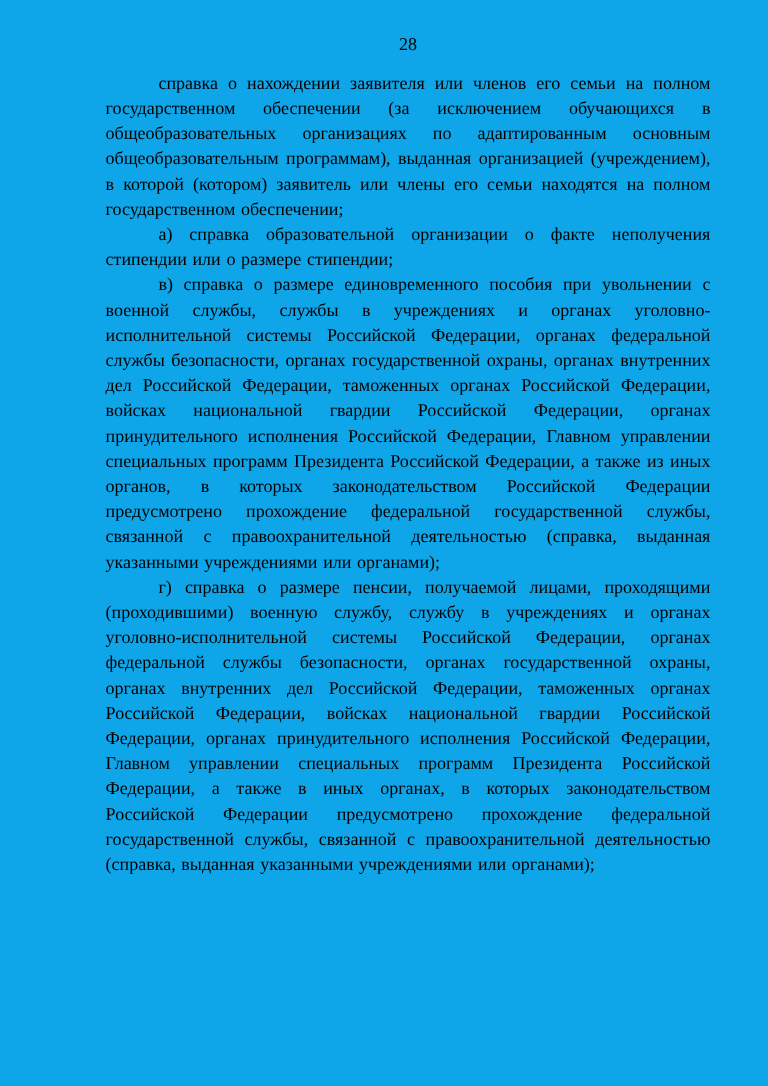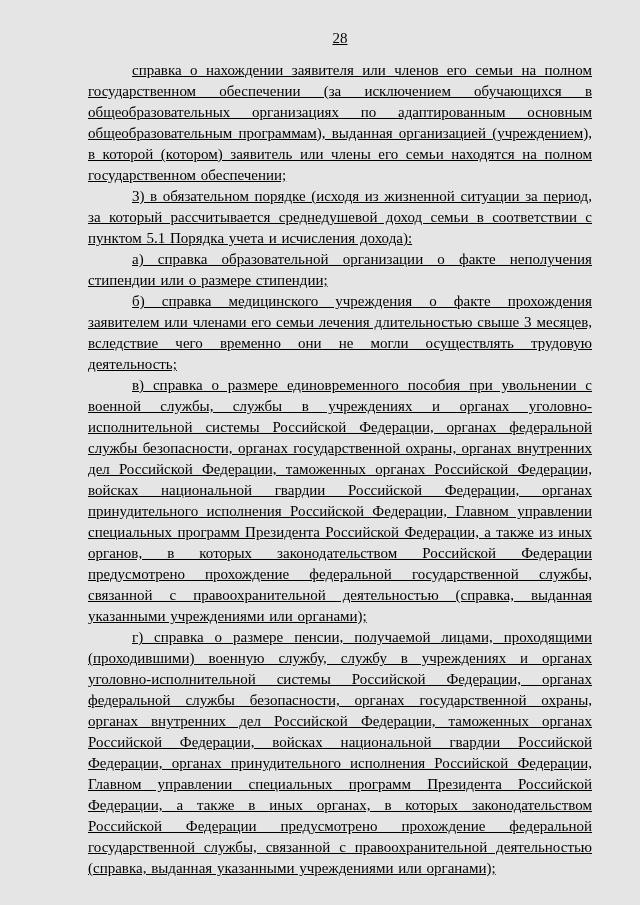--- a/index.html
+++ b/index.html
@@ -12,22 +12,21 @@
       height: 905px;
       overflow: hidden;
       font-family: "Liberation Serif", "DejaVu Serif", serif;
       color: #000000;
     }
     .page {
       box-sizing: border-box;
       width: 640px;
       height: 905px;
       padding: 28px 48px 20px 88px;
-      background: #e5e5e5;
-      text-decoration: underline;
+      background: #0ea5e9;
     }
     .page-number {
       text-align: center;
       font-size: 15px;
       line-height: 21px;
       margin-bottom: 11px;
     }
     .doc-body p {
       margin: 0;
       font-size: 15px;
@@ -38,20 +37,18 @@
     }
   </style>
 </head>
 <body>
 
 <div class="page">
   <div class="page-number">28</div>
 
   <div class="doc-body">
     <p>справка о нахождении заявителя или членов его семьи на полном государственном обеспечении (за исключением обучающихся в общеобразовательных организациях по адаптированным основным общеобразовательным программам), выданная организацией (учреждением), в которой (котором) заявитель или члены его семьи находятся на полном государственном обеспечении;</p>
-    <p>3) в обязательном порядке (исходя из жизненной ситуации за период, за который рассчитывается среднедушевой доход семьи в соответствии с пунктом 5.1 Порядка учета и исчисления дохода):</p>
     <p>а) справка образовательной организации о факте неполучения стипендии или о размере стипендии;</p>
-    <p>б) справка медицинского учреждения о факте прохождения заявителем или членами его семьи лечения длительностью свыше 3 месяцев, вследствие чего временно они не могли осуществлять трудовую деятельность;</p>
     <p>в) справка о размере единовременного пособия при увольнении с военной службы, службы в учреждениях и органах уголовно-исполнительной системы Российской Федерации, органах федеральной службы безопасности, органах государственной охраны, органах внутренних дел Российской Федерации, таможенных органах Российской Федерации, войсках национальной гвардии Российской Федерации, органах принудительного исполнения Российской Федерации, Главном управлении специальных программ Президента Российской Федерации, а также из иных органов, в которых законодательством Российской Федерации предусмотрено прохождение федеральной государственной службы, связанной с правоохранительной деятельностью (справка, выданная указанными учреждениями или органами);</p>
     <p>г) справка о размере пенсии, получаемой лицами, проходящими (проходившими) военную службу, службу в учреждениях и органах уголовно-исполнительной системы Российской Федерации, органах федеральной службы безопасности, органах государственной охраны, органах внутренних дел Российской Федерации, таможенных органах Российской Федерации, войсках национальной гвардии Российской Федерации, органах принудительного исполнения Российской Федерации, Главном управлении специальных программ Президента Российской Федерации, а также в иных органах, в которых законодательством Российской Федерации предусмотрено прохождение федеральной государственной службы, связанной с правоохранительной деятельностью (справка, выданная указанными учреждениями или органами);</p>
 
   </div>
 </div>
 
 </body></html>

